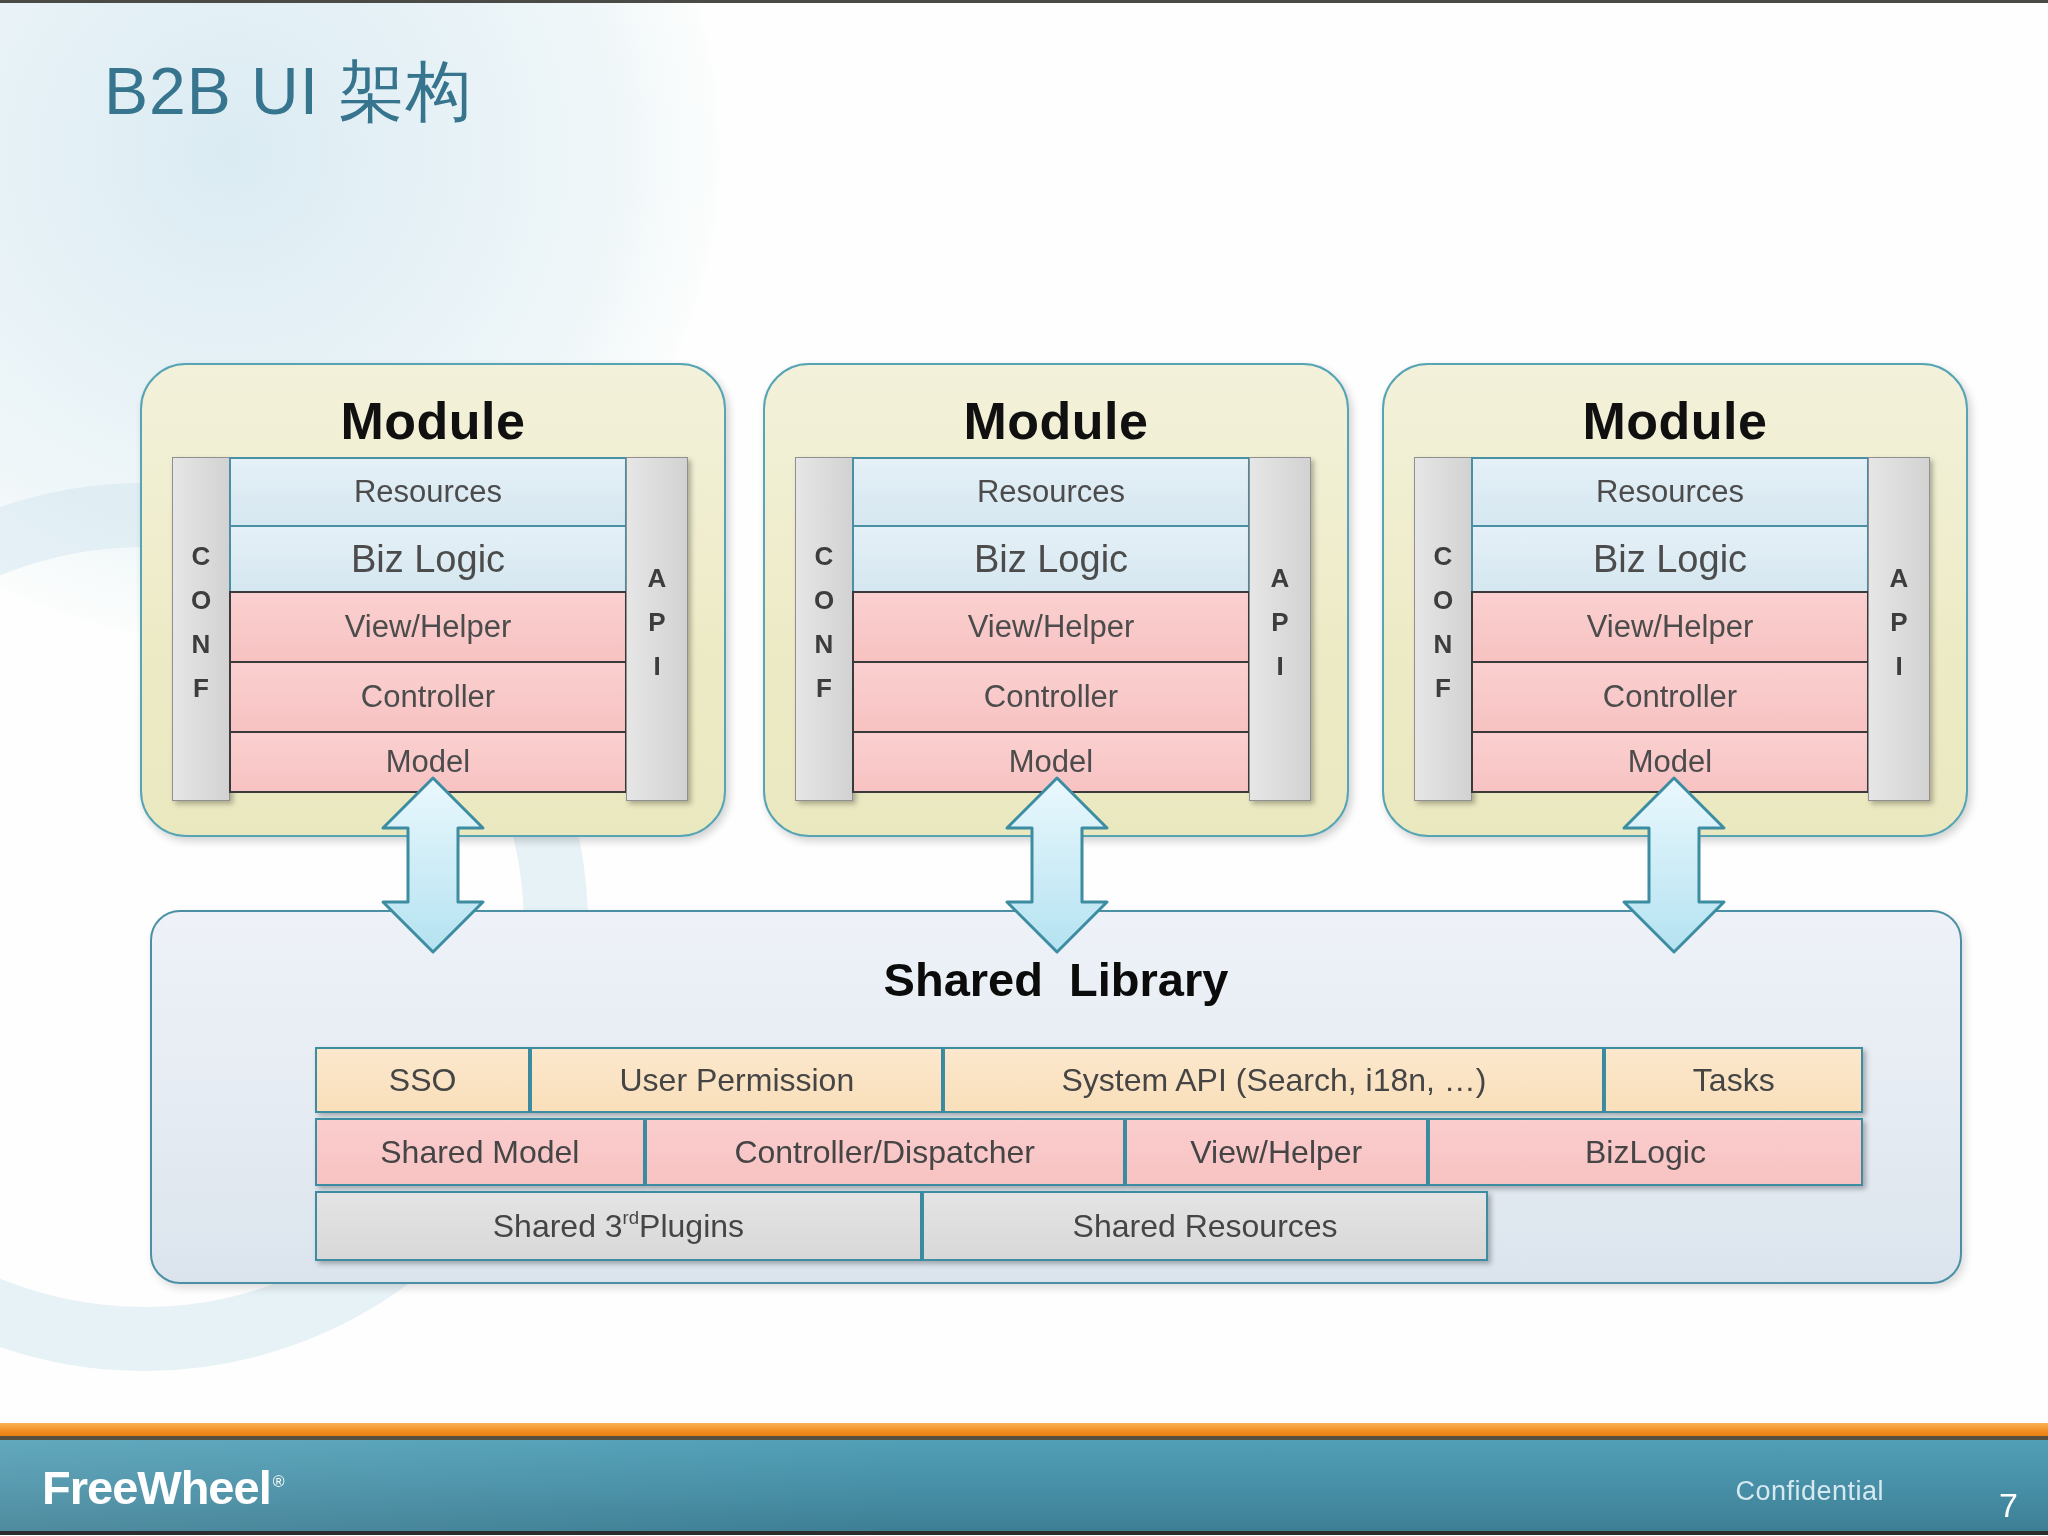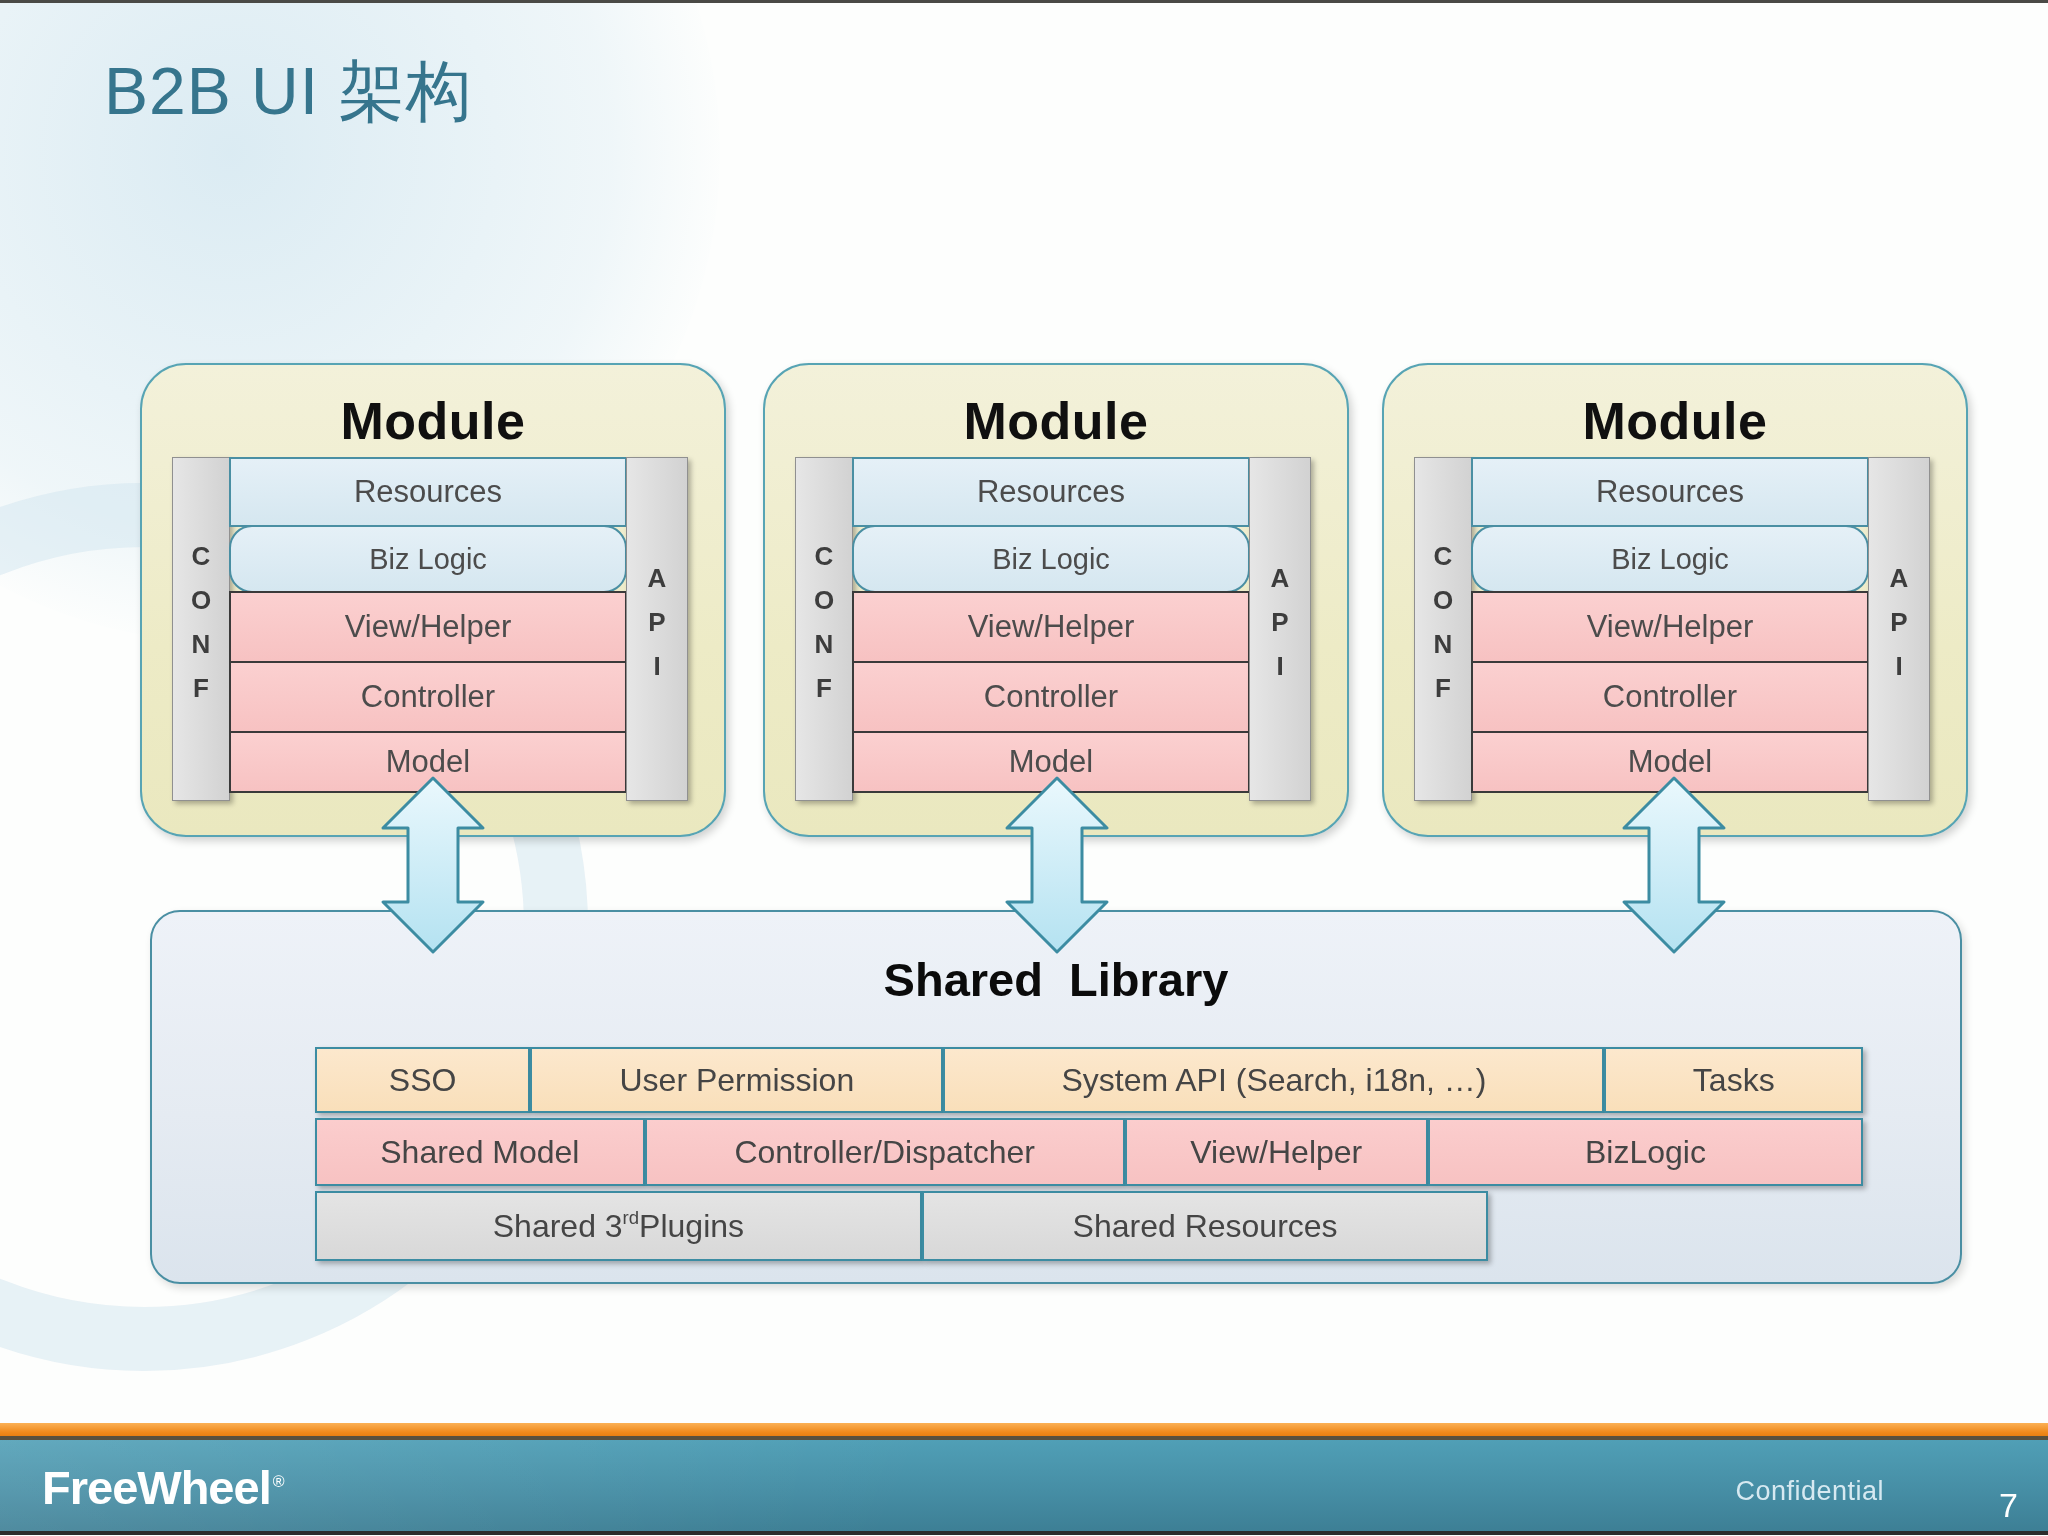--- a/index.html
+++ b/index.html
@@ -63,21 +63,21 @@
   .mrow + .mrow { margin-top:-2px; }
   .mrow.blue {
     background:linear-gradient(180deg,#e5f0f7 0%, #d5e7f0 100%);
     border:2px solid #4a8fa3;
   }
   .mrow.pink {
     background:linear-gradient(180deg,#fbd0d0 0%, #f7c2c2 100%);
     border:2px solid #3a3a3a;
   }
   .h70 { height:70px; } .h68 { height:68px; } .h72 { height:72px; } .h62 { height:62px; }
-  .mrow.smaller { font-size:29px;border-radius:23px; }
+  .mrow.smaller { font-size:38px; }
 
   
   .arrow { position:absolute; top:772px; width:106px; height:180px; z-index:6; }
   .arrow.a1 { left:380px; } .arrow.a2 { left:1004px; } .arrow.a3 { left:1621px; }
 
   
   .shared {
     position:absolute; left:150px; top:907px; width:1812px; height:374px;
     background:linear-gradient(180deg,#eef2f8 0%, #e5ebf2 55%, #dbe4ed 100%);
     border:2px solid #4a8fa3; border-radius:30px;

